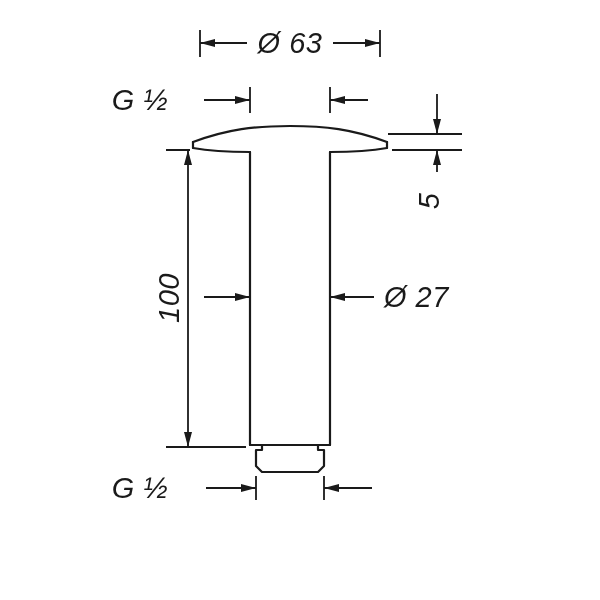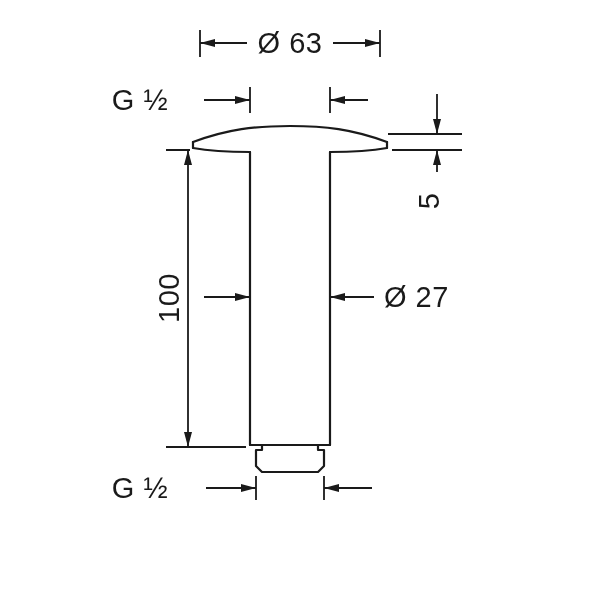--- a/index.html
+++ b/index.html
@@ -8,20 +8,21 @@
     background: #ffffff;
     width: 600px;
     height: 600px;
     overflow: hidden;
   }
   .stage {
     position: relative;
     width: 600px;
     height: 492px;
     background: #ffffff;
+    font-style: italic;
   }
   svg { display: block; }
   .ln {
     fill: none;
     stroke: #1a1a1a;
     stroke-width: 2.2;
     stroke-linecap: round;
     stroke-linejoin: round;
   }
   .thin {

